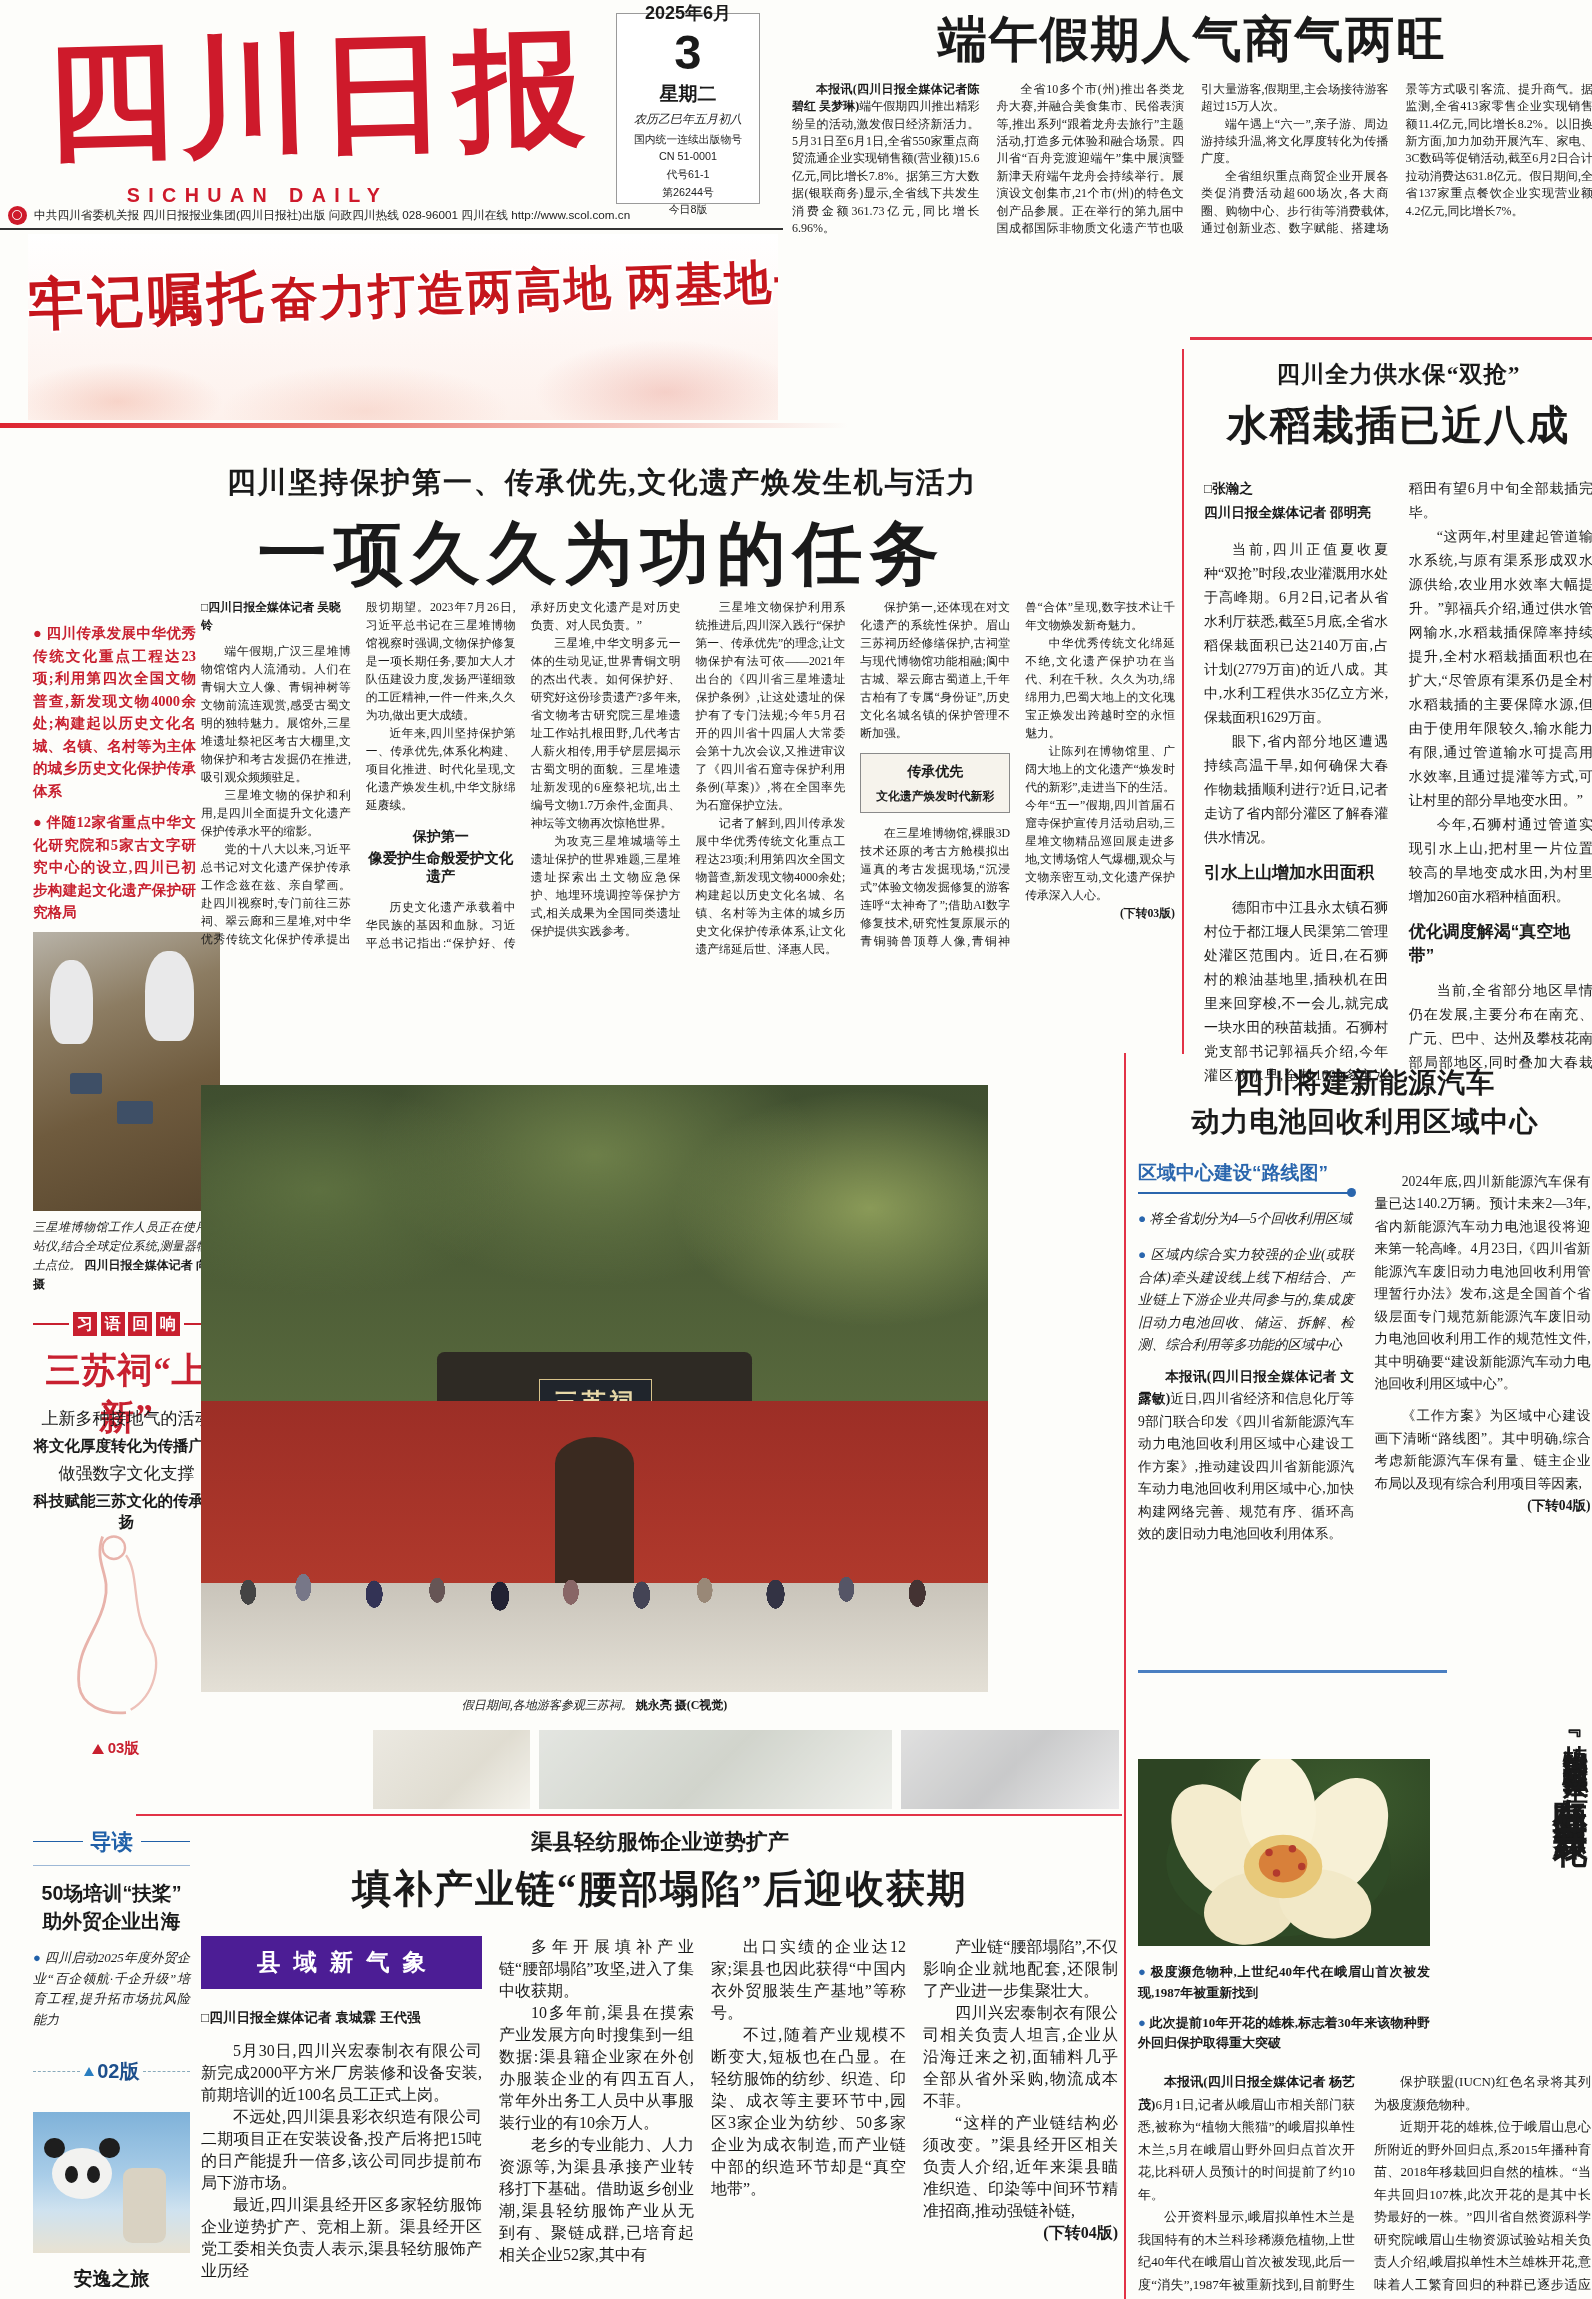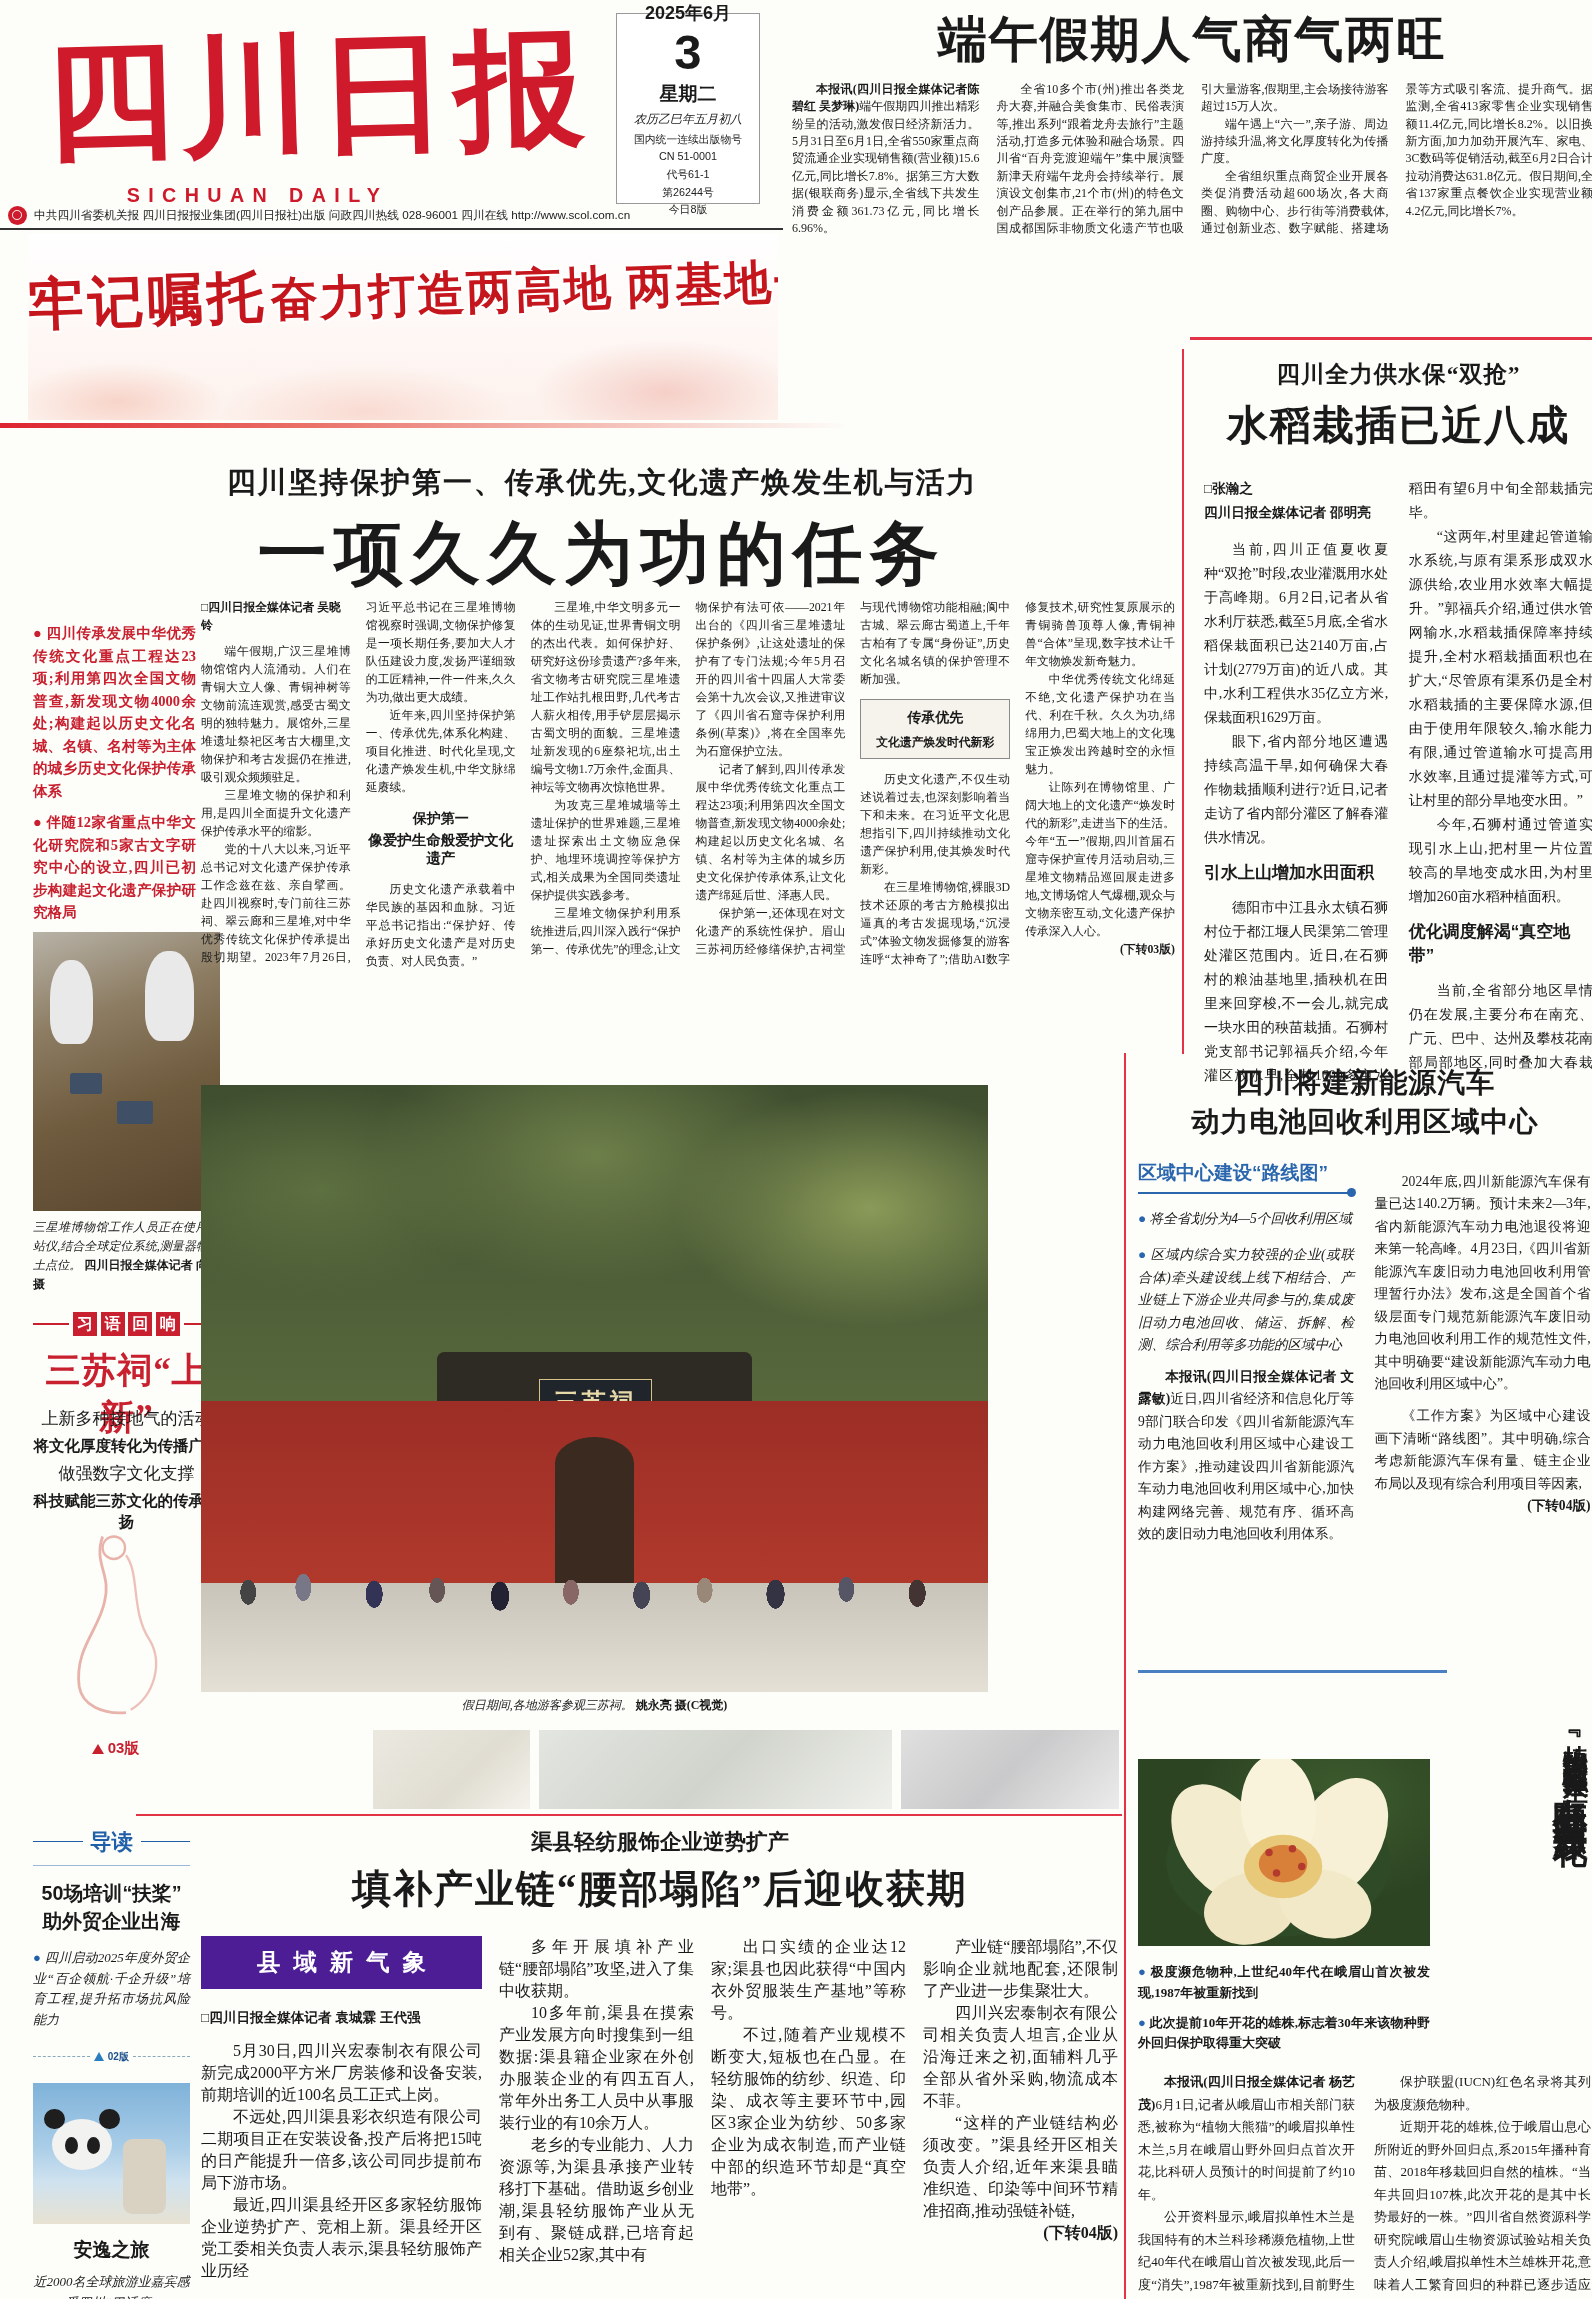--- a/index.html
+++ b/index.html
@@ -157,21 +157,21 @@
   
   .daodu{left:33px;top:1827px;width:157px;}
   .dd-head{display:flex;align-items:center;gap:7.5px;color:#2060a8;font-weight:bold;font-size:21.5px;
     font-family:"Liberation Sans",sans-serif;justify-content:flex-end;}
   .dd-head .line{flex:1;height:1.9px;background:#2060a8;}
   .dd-div{height:0.9px;background:#9db8d6;margin:9.4px 0 13px;}
   .dd-h1{text-align:center;font-size:19.7px;font-weight:900;line-height:28px;font-family:"Liberation Sans",sans-serif;}
   .dd-bullet{margin-top:13px;font-size:13px;line-height:20.6px;font-style:italic;text-align:justify;}
   .dd-bullet::before{content:"● ";color:#2060a8;font-style:normal;}
   .pgmark{display:flex;align-items:center;justify-content:flex-end;gap:3.7px;color:#1d4f8c;font-weight:bold;
-    font-size:10px;font-family:"Liberation Sans",sans-serif;margin:19px 0;}
+    font-size:20px;font-family:"Liberation Sans",sans-serif;margin:27px 0;}
   .tri-b{width:0;height:0;border-left:5.6px solid transparent;border-right:5.6px solid transparent;border-bottom:9.4px solid #2a7ec0;}
   .pgmark .dots{flex:1;border-top:0.9px dashed #8ab;}
   .dd-photo{width:157px;height:141px;overflow:hidden;position:relative;
     background:linear-gradient(#7fb2d9 0%,#a9cde8 45%,#cfe2ef 70%,#e8e2d2 100%);}
   .panda-head{position:absolute;left:19px;top:36px;width:60px;height:51px;background:#f2f2f0;border-radius:50%;}
   .panda-ear{position:absolute;width:20.6px;height:20.6px;background:#1e1e1e;border-radius:50%;}
   .panda-eye{position:absolute;width:13px;height:17px;background:#1e1e1e;border-radius:50%;top:54px;}
   .dd-h2{text-align:center;font-size:19px;font-weight:900;margin-top:13px;font-family:"Liberation Sans",sans-serif;}
   .dd-sub{margin-top:9.4px;font-size:13px;line-height:20.6px;font-style:italic;text-align:center;}
   
@@ -301,21 +301,20 @@
       <p class="para">历史文化遗产承载着中华民族的基因和血脉。习近平总书记指出:“保护好、传承好历史文化遗产是对历史负责、对人民负责。”</p>
       <p class="para">三星堆,中华文明多元一体的生动见证,世界青铜文明的杰出代表。如何保护好、研究好这份珍贵遗产?多年来,省文物考古研究院三星堆遗址工作站扎根田野,几代考古人薪火相传,用手铲层层揭示古蜀文明的面貌。三星堆遗址新发现的6座祭祀坑,出土编号文物1.7万余件,金面具、神坛等文物再次惊艳世界。</p>
       <p class="para">为攻克三星堆城墙等土遗址保护的世界难题,三星堆遗址探索出土文物应急保护、地埋环境调控等保护方式,相关成果为全国同类遗址保护提供实践参考。</p>
       <p class="para">三星堆文物保护利用系统推进后,四川深入践行“保护第一、传承优先”的理念,让文物保护有法可依——2021年出台的《四川省三星堆遗址保护条例》,让这处遗址的保护有了专门法规;今年5月召开的四川省十四届人大常委会第十九次会议,又推进审议了《四川省石窟寺保护利用条例(草案)》,将在全国率先为石窟保护立法。</p>
       <p class="para">记者了解到,四川传承发展中华优秀传统文化重点工程达23项;利用第四次全国文物普查,新发现文物4000余处;构建起以历史文化名城、名镇、名村等为主体的城乡历史文化保护传承体系,让文化遗产绵延后世、泽惠人民。</p>
       <p class="para">保护第一,还体现在对文化遗产的系统性保护。眉山三苏祠历经修缮保护,古祠堂与现代博物馆功能相融;阆中古城、翠云廊古蜀道上,千年古柏有了专属“身份证”,历史文化名城名镇的保护管理不断加强。</p>
       <div class="subbox">
         <div>传承优先</div>
         <div>文化遗产焕发时代新彩</div>
       </div>
-      <p class="para">历史文化遗产,不仅生动述说着过去,也深刻影响着当下和未来。在习近平文化思想指引下,四川持续推动文化遗产保护利用,使其焕发时代新彩。</p>
       <p class="para">在三星堆博物馆,裸眼3D技术还原的考古方舱模拟出逼真的考古发掘现场,“沉浸式”体验文物发掘修复的游客连呼“太神奇了”;借助AI数字修复技术,研究性复原展示的青铜骑兽顶尊人像,青铜神兽“合体”呈现,数字技术让千年文物焕发新奇魅力。</p>
       <p class="para">中华优秀传统文化绵延不绝,文化遗产保护功在当代、利在千秋。久久为功,绵绵用力,巴蜀大地上的文化瑰宝正焕发出跨越时空的永恒魅力。</p>
       <p class="para">让陈列在博物馆里、广阔大地上的文化遗产“焕发时代的新彩”,走进当下的生活。今年“五一”假期,四川首届石窟寺保护宣传月活动启动,三星堆文物精品巡回展走进多地,文博场馆人气爆棚,观众与文物亲密互动,文化遗产保护传承深入人心。</p>
       <div class="jump">
         <div>(下转03版)</div>
       </div>
     </div>
 
   <div class="abs photo2">
     <div class="ph2-sky"></div>

